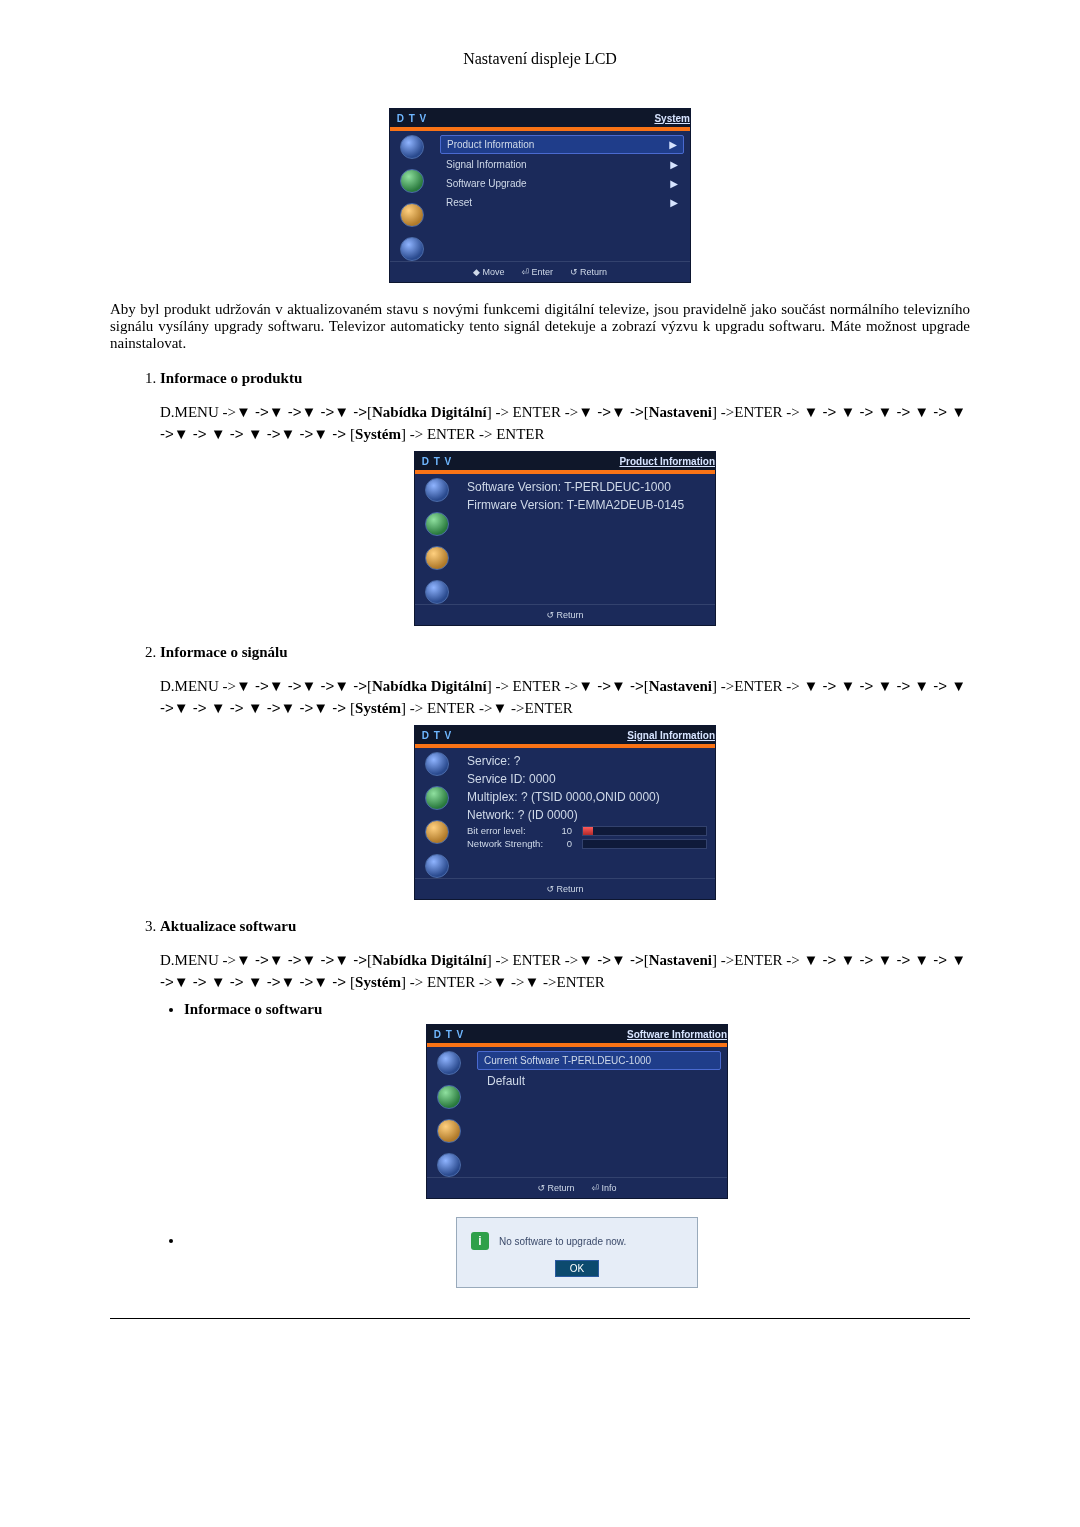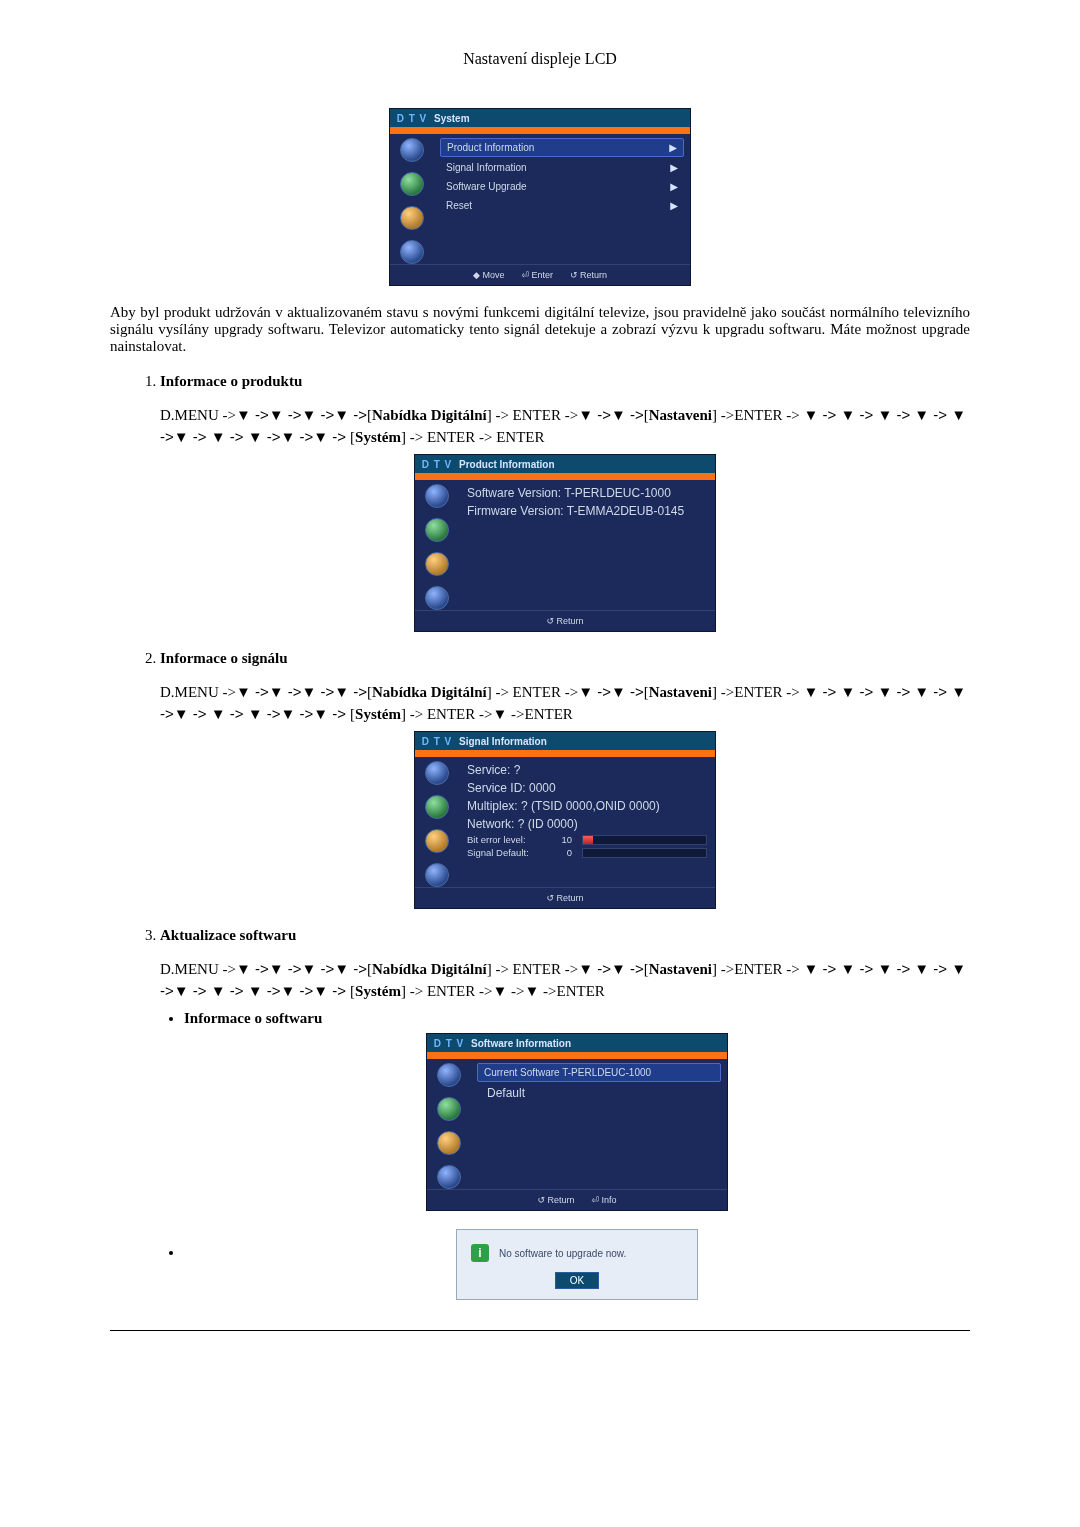--- a/index.html
+++ b/index.html
@@ -27,35 +27,36 @@
     background: #1b2a5a;
     color: #cfd9e8;
     font-family: Arial, sans-serif;
     font-size: 10px;
     border: 1px solid #0d1630;
   }
   .osd-header {
     display: flex;
     align-items: center;
     height: 18px;
-    background: #0c4a6e;
-    border-bottom: 7px solid #f97316;
+    background: #0f172a;
+    border-bottom: 4px solid #f97316;
   }
   .osd-hleft {
     width: 44px;
     text-align: center;
     color: #6fb7ff;
     font-weight: bold;
     letter-spacing: 1px;
   }
   .osd-htitle {
     flex: 1;
-    text-align: left;
+    text-align: right;
     color: #d7e4ff;
     font-weight: bold;
+    text-decoration: underline;
   }
   .osd-body {
     display: flex;
   }
   .osd-side {
     width: 44px;
     display: flex;
     flex-direction: column;
     align-items: center;
     padding-top: 4px;
@@ -310,21 +311,21 @@
             <div class="osd-line">Multiplex: ? (TSID 0000,ONID 0000)</div>
             <div class="osd-line">Network: ? (ID 0000)</div>
             <div class="sig-row">
               <span class="sig-label">Bit error level:</span>
               <span class="sig-val">10</span>
               <div class="bar-shell">
                   <div class="bar-fill" style="width:8%"></div>
                 </div>
             </div>
             <div class="sig-row">
-              <span class="sig-label">Signal Default:</span>
+              <span class="sig-label">Network Strength:</span>
               <span class="sig-val">0</span>
               <div class="bar-shell">
                   <div class="bar-fill" style="width:0%"></div>
                 </div>
             </div>
             <div style="height:4px"></div>
           </div>
         </div>
         <div class="osd-footer">
           <span>↺ Return</span>

